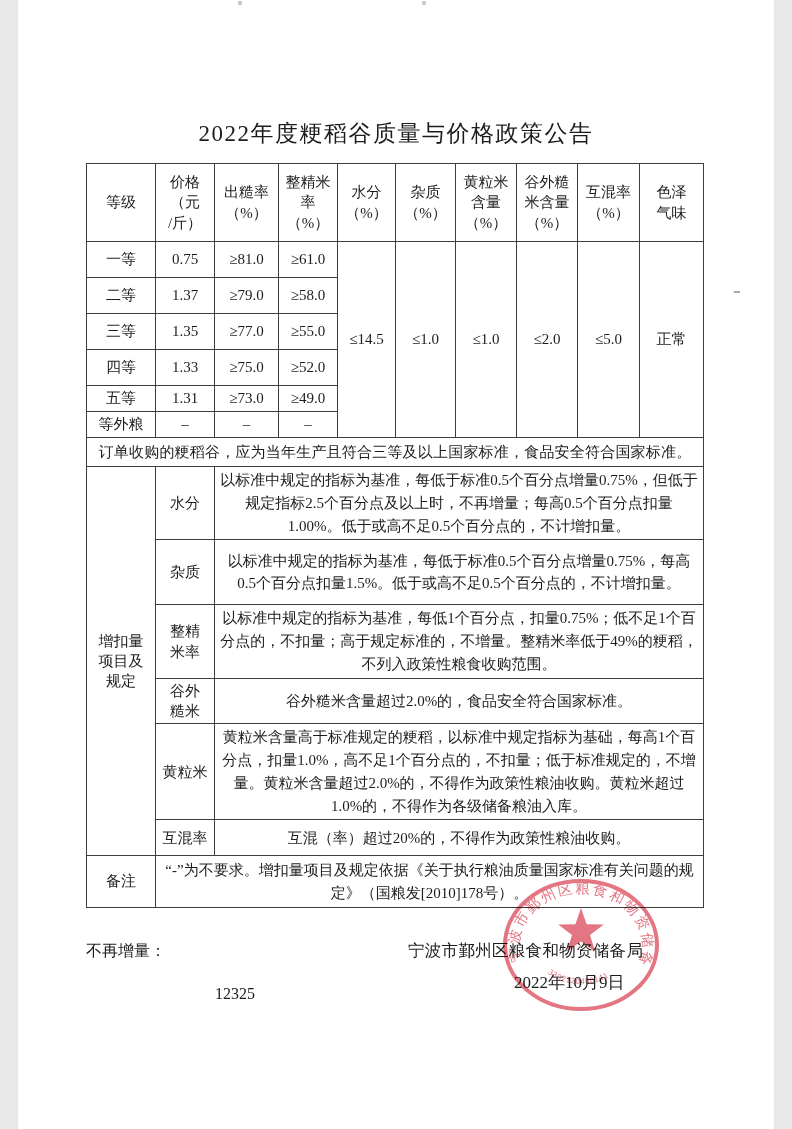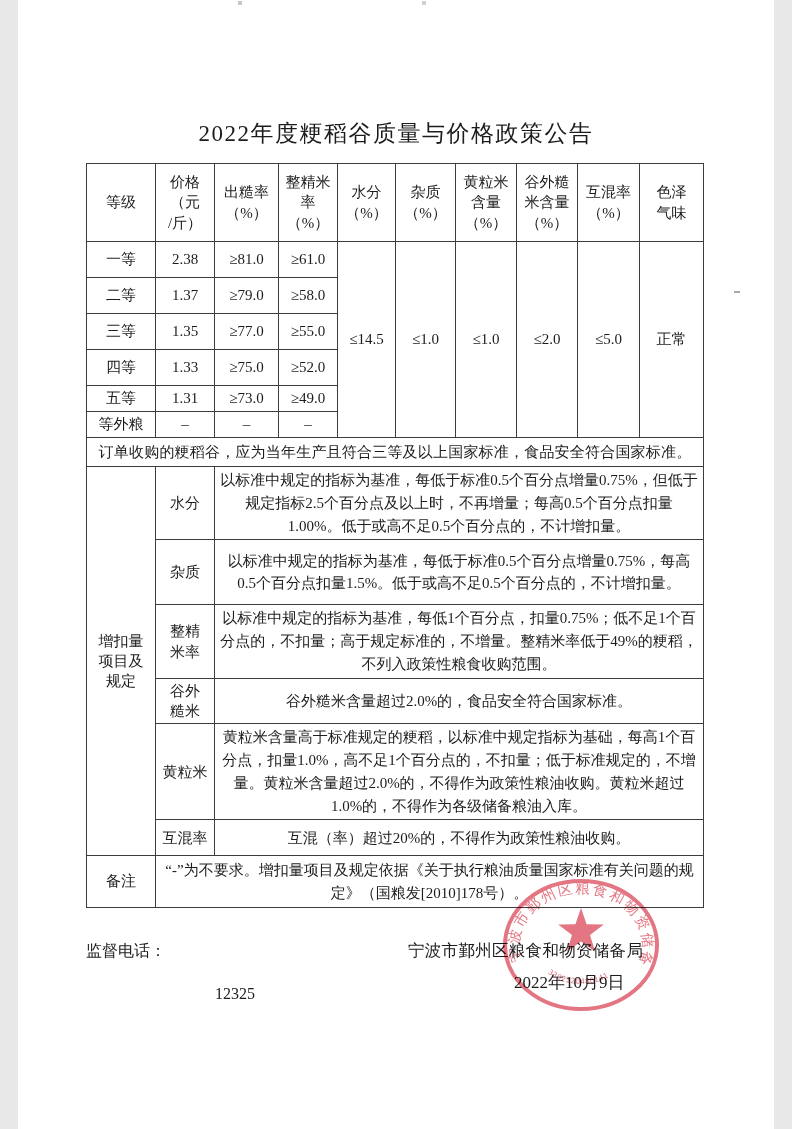--- a/index.html
+++ b/index.html
@@ -70,21 +70,21 @@
 米含量
 （%）</td>
       <td class="pre">互混率
 （%）</td>
       <td class="pre">色泽
 气味</td>
     </tr>
 
     <tr class="h-grade">
       <td>一等</td>
-      <td>2.38</td>
+      <td>0.75</td>
       <td>≥81.0</td>
       <td>≥61.0</td>
       <td rowspan="6">≤14.5</td>
       <td rowspan="6">≤1.0</td>
       <td rowspan="6">≤1.0</td>
       <td rowspan="6">≤2.0</td>
       <td rowspan="6">≤5.0</td>
       <td rowspan="6">正常</td>
     </tr>
     <tr class="h-grade">
@@ -152,21 +152,21 @@
       <td colspan="8" class="rule-text">互混（率）超过20%的，不得作为政策性粮油收购。</td>
     </tr>
 
     <tr class="h-remark">
       <td>备注</td>
       <td colspan="9" class="rule-text">“-”为不要求。增扣量项目及规定依据《关于执行粮油质量国家标准有关问题的规定》（国粮发[2010]178号）。</td>
     </tr>
   </tbody>
     </table>
 
-  <div class="footer-item" style="left:68px;top:941px;">监督电话：</div>
+  <div class="footer-item" style="left:68px;top:941px;">不再增量：</div>
   <div class="footer-item" style="left:197px;top:985px;font-family:'Liberation Serif',serif;">12325</div>
   <div class="footer-item" style="left:390px;top:940px;font-size:16.5px;letter-spacing:0.3px;">宁波市鄞州区粮食和物资储备局</div>
   <div class="date">2022年10月9日</div>
 
   <svg class="seal" viewBox="0 0 190 170">
     <ellipse cx="95" cy="85" rx="76" ry="64" fill="none" stroke="#dd5766" stroke-width="4"></ellipse>
     <polygon fill="#dd5766" points="95,48 100.6,64.3 117.8,64.6 104,74.9 109.1,91.4 95,81.5 80.9,91.4 86,74.9 72.2,64.6 89.4,64.3"></polygon>
     <defs>
       <path id="sealTextArc" d="M 36.7 102.8 A 62 52 0 1 1 153.3 102.8" fill="none"></path>
       <path id="sealSerialArc" d="M 60 112 A 50 42 0 0 0 130 112" fill="none"></path>

